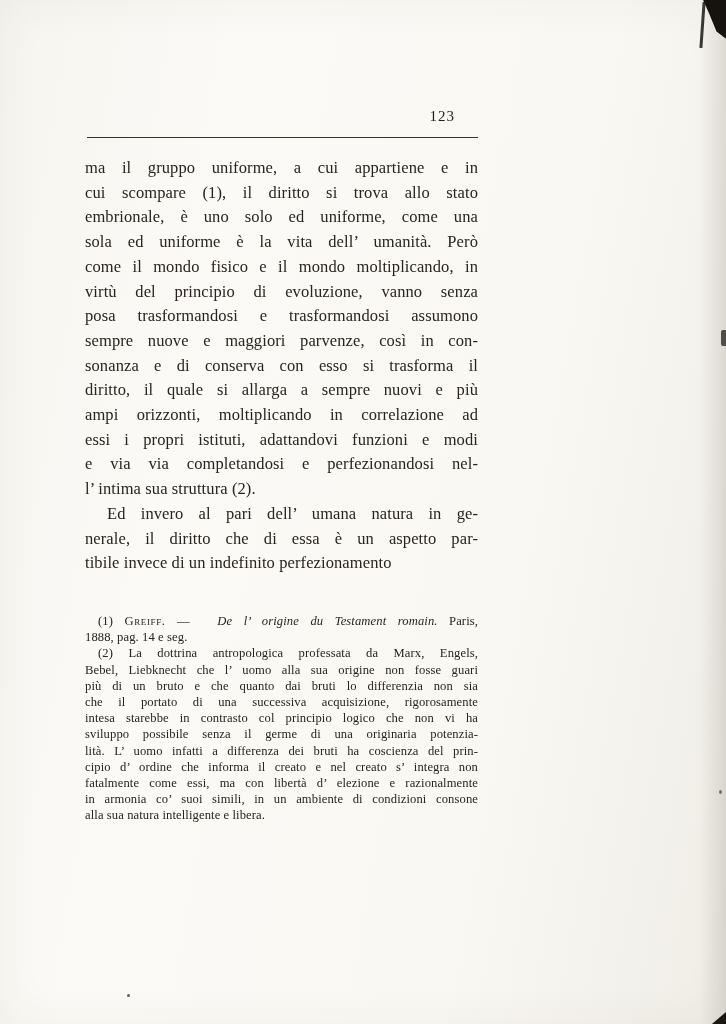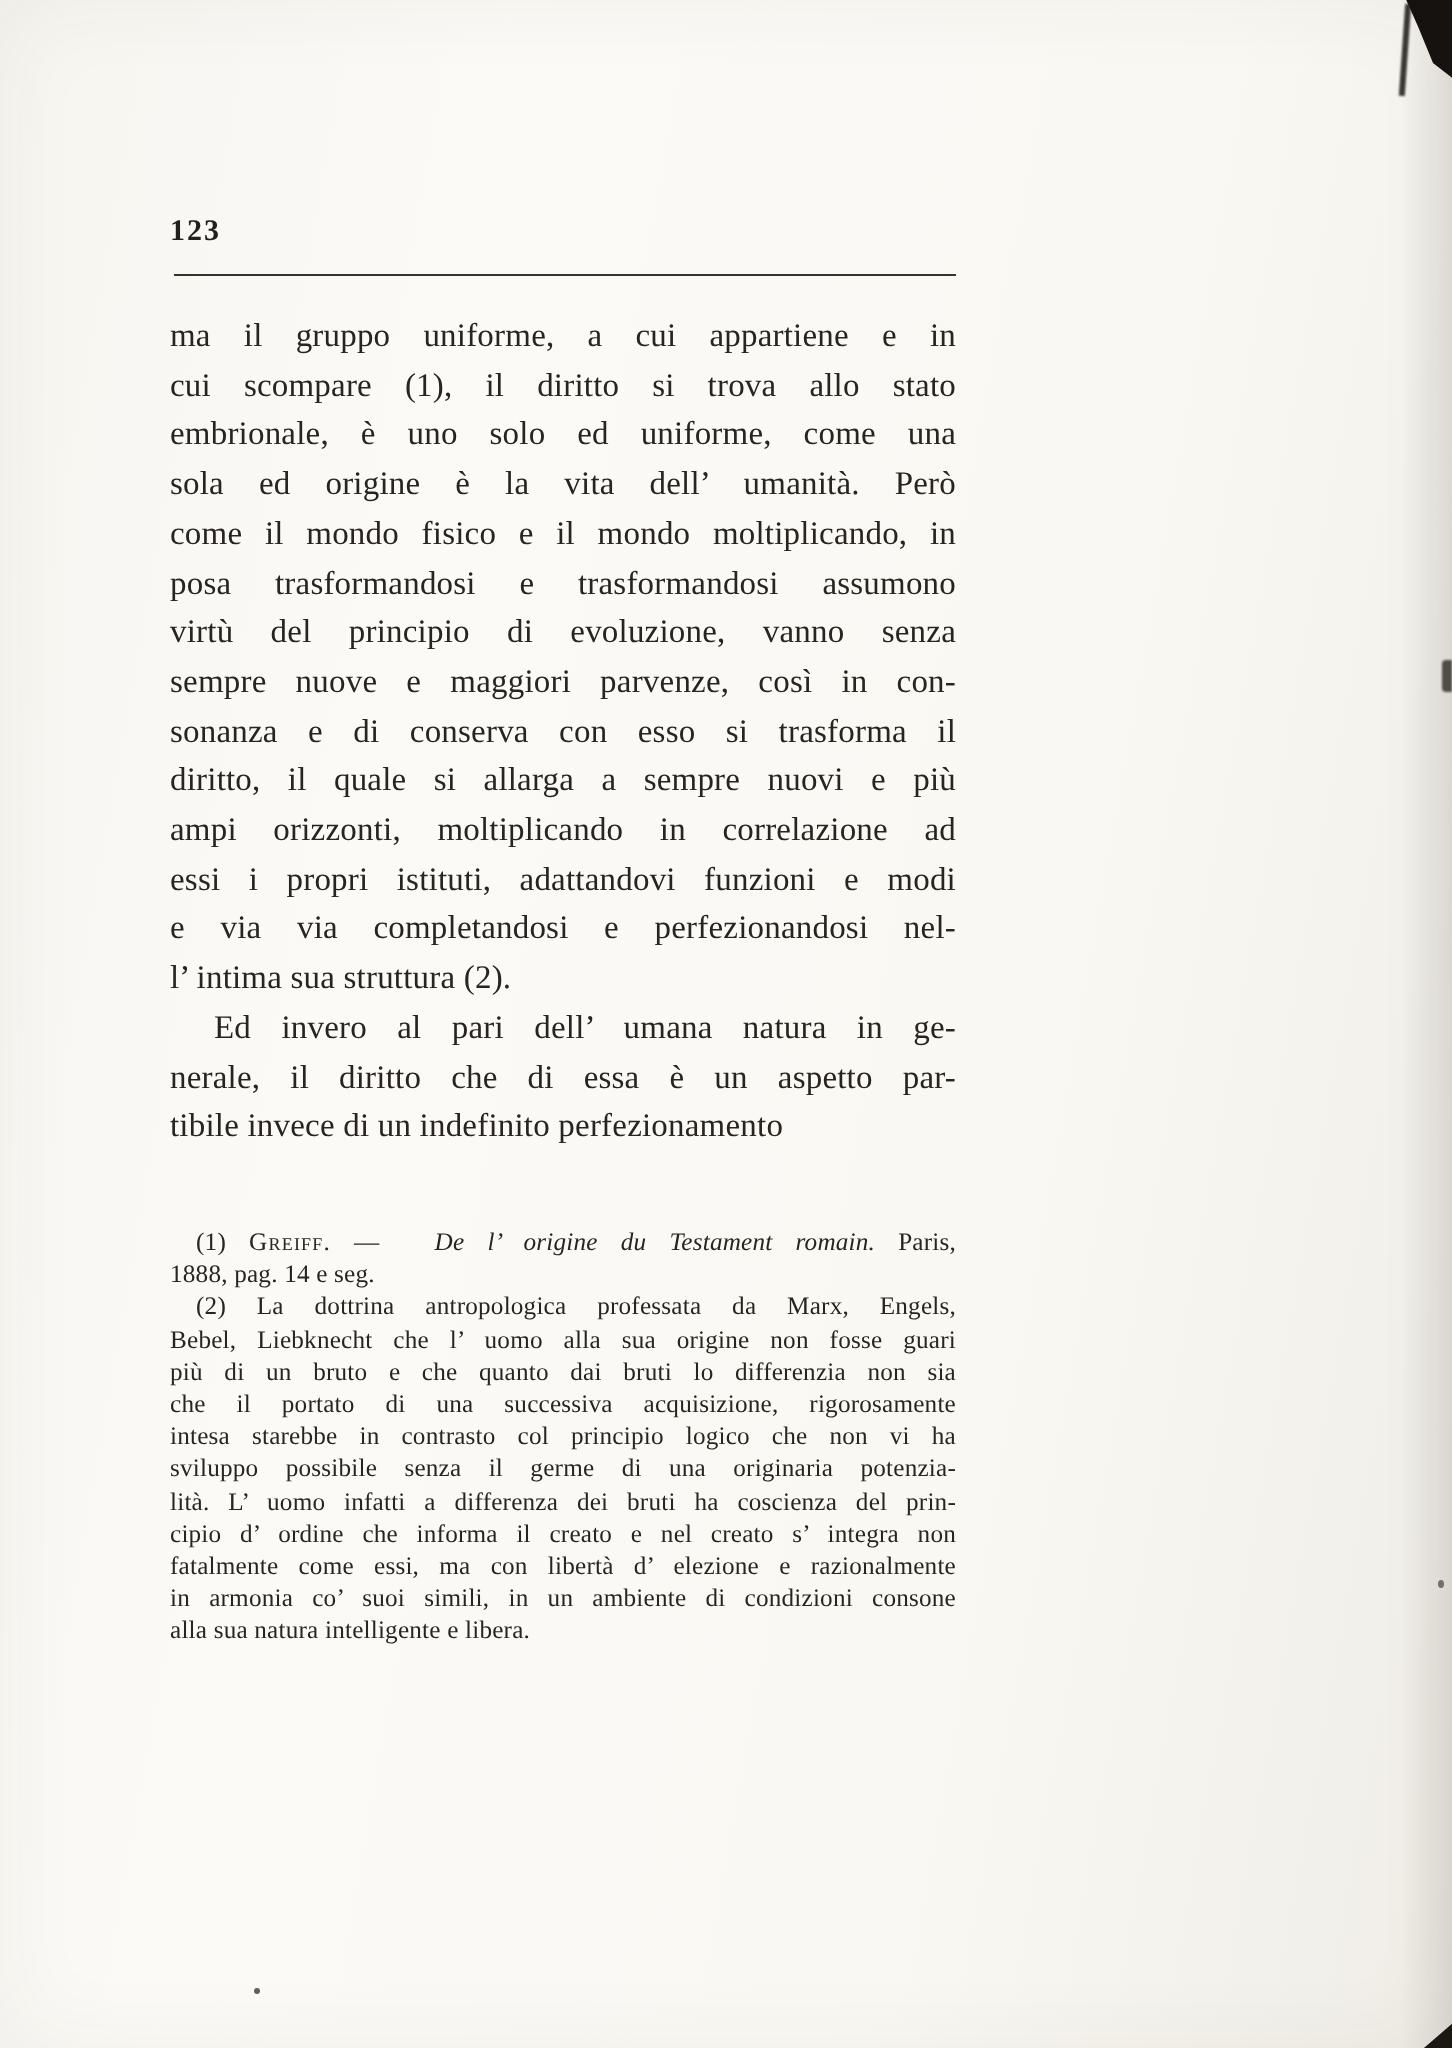--- a/index.html
+++ b/index.html
@@ -13,21 +13,21 @@
     color:#29241f;
     box-shadow: inset 0 0 45px rgba(60,50,40,0.05);
   }
   .edge-shade {
     position:absolute; top:0; right:0; width:26px; height:100%;
     background:linear-gradient(to right, rgba(40,35,30,0) 0%, rgba(40,35,30,0.10) 100%);
     pointer-events:none;
   }
   .pagenum {
     position:absolute; top:108px; left:85px; width:370px;
-    font-size:15px; font-weight:700; letter-spacing:1px;
+    text-align:right; font-size:15px; font-weight:400; letter-spacing:1px;
     color:#241f1a;
   }
   .rule { position:absolute; top:137px; left:87px; width:391px; height:1px; background:#3a332c; }
   .main {
     position:absolute; top:156px; left:85px; width:393px;
     font-size:16.5px; line-height:24.7px; letter-spacing:0.1px;
   }
   .line { text-align:justify; text-align-last:justify; text-justify:inter-word; }
   .para1 .line:last-child, .para2 .line:last-child, .fn2 .line:last-child { text-align-last:left; }
   .para2 .line:first-child { text-indent:22px; }
@@ -79,24 +79,24 @@
   <div class="artifact speck-bl"></div>
 
   <div class="pagenum">123</div>
   <div class="rule"></div>
 
   <div class="main">
     <div class="para1">
         <div class="line">ma il gruppo uniforme, a cui appartiene e in</div>
         <div class="line">cui scompare (1), il diritto si trova allo stato</div>
         <div class="line">embrionale, è uno solo ed uniforme, come una</div>
-        <div class="line">sola ed origine è la vita dell’ umanità. Però</div>
+        <div class="line">sola ed uniforme è la vita dell’ umanità. Però</div>
         <div class="line">come il mondo fisico e il mondo moltiplicando, in</div>
+        <div class="line">virtù del principio di evoluzione, vanno senza</div>
         <div class="line">posa trasformandosi e trasformandosi assumono</div>
-        <div class="line">virtù del principio di evoluzione, vanno senza</div>
         <div class="line">sempre nuove e maggiori parvenze, così in con-</div>
         <div class="line">sonanza e di conserva con esso si trasforma il</div>
         <div class="line">diritto, il quale si allarga a sempre nuovi e più</div>
         <div class="line">ampi orizzonti, moltiplicando in correlazione ad</div>
         <div class="line">essi i propri istituti, adattandovi funzioni e modi</div>
         <div class="line">e via via completandosi e perfezionandosi nel-</div>
         <div class="line">l’ intima sua struttura (2).</div>
       </div>
     <div class="para2">
         <div class="line">Ed invero al pari dell’ umana natura in ge-</div>

